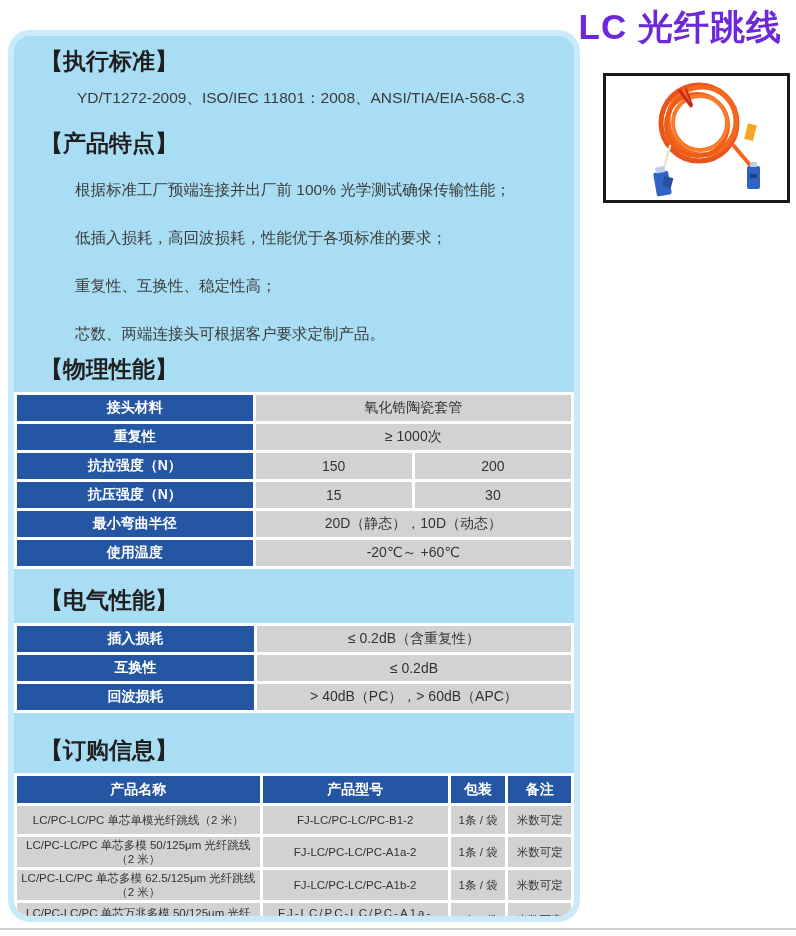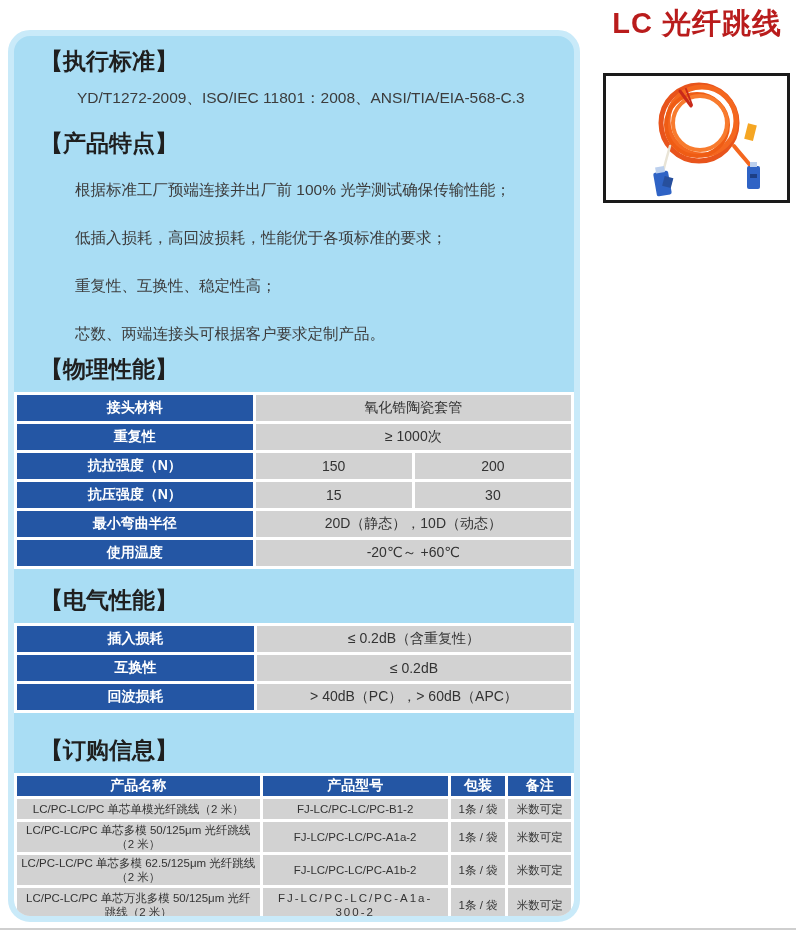--- a/index.html
+++ b/index.html
@@ -3,21 +3,21 @@
 <meta charset="utf-8">
 <style>
   html,body{margin:0;padding:0;}
   body{
     width:796px;height:936px;position:relative;background:#ffffff;
     font-family:"Liberation Sans","DejaVu Sans",sans-serif;
     -webkit-font-smoothing:antialiased;overflow:hidden;
   }
   .title{
     position:absolute;top:4px;right:14px;margin:0;
-    font-size:29px;font-weight:bold;color:#b91c1c;letter-spacing:1px;white-space:nowrap;
+    font-size:35px;font-weight:bold;color:#6d28d9;letter-spacing:1px;white-space:nowrap;
   }
   .photo-frame{
     position:absolute;left:603px;top:73px;width:181px;height:124px;
     border:3px solid #1a1a1a;background:#fff;box-sizing:content-box;
   }
   .panel{
     position:absolute;left:8px;top:30px;width:560px;height:880px;
     background:#a9ddf4;border:6px solid #c9eaf9;border-radius:22px;
     box-sizing:content-box;overflow:hidden;
   }
@@ -42,24 +42,24 @@
     width:560px;table-layout:fixed;margin-top:10px;
   }
   th,td{text-align:center;vertical-align:middle;padding:1px 4px;box-sizing:border-box;}
   .lbl{
     background:#2456a4;color:#ffffff;font-weight:bold;font-size:14px;height:26px;
   }
   .val{
     background:#d2d2d2;color:#333333;font-size:14px;height:26px;
   }
   .order-table th{
-    background:#2456a4;color:#ffffff;font-weight:bold;font-size:14px;height:20px;
+    background:#2456a4;color:#ffffff;font-weight:bold;font-size:14px;height:27px;
   }
   .order-table td{
-    background:#d2d2d2;color:#333333;font-size:11.5px;height:20px;line-height:14px;
+    background:#d2d2d2;color:#333333;font-size:11.5px;height:28px;line-height:14px;
   }
   .order-table tr.tall td{height:34px;}
   .spread{letter-spacing:2px;text-align:center;}
   .col-label{width:43%;}
   .col-val{width:28.5%;}
   .col-evalue{width:57%;}
   .col-name{width:44.5%;}
   .col-model{width:34%;}
   .col-pack{width:10%;}
   .col-note{width:11.5%;}

